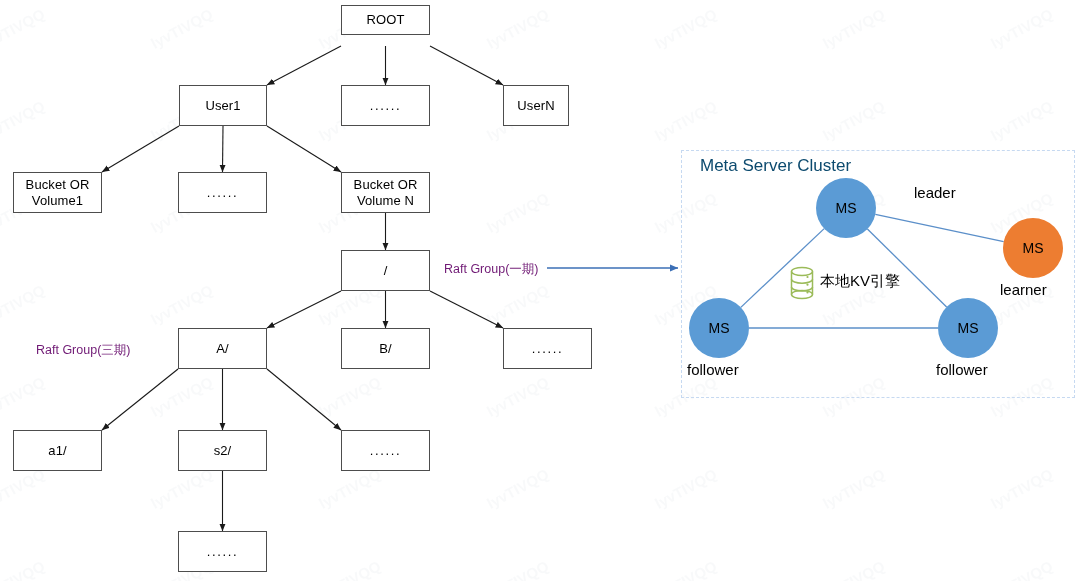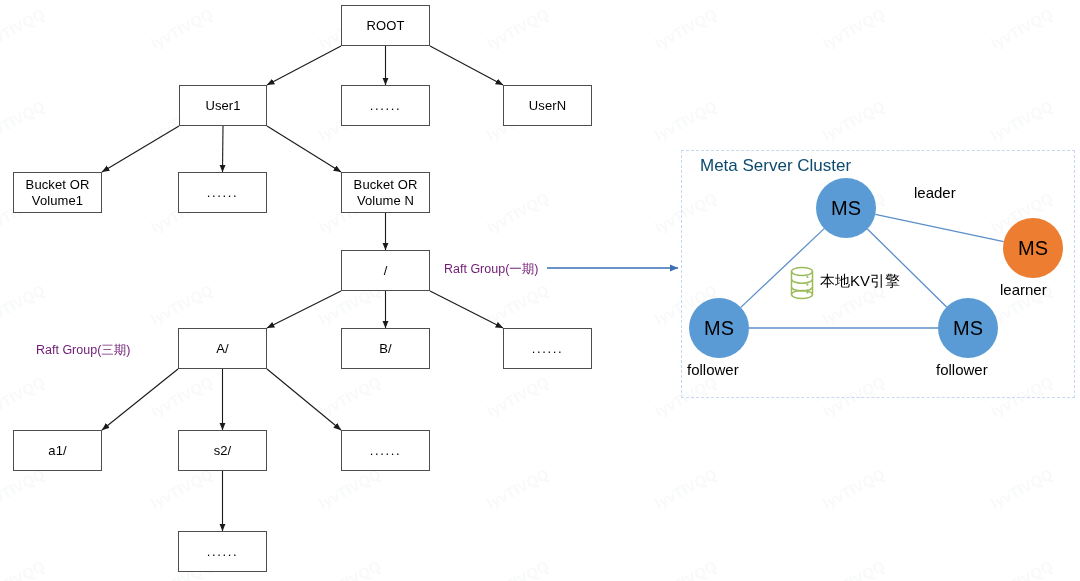--- a/index.html
+++ b/index.html
@@ -76,21 +76,21 @@
     z-index: 4;
   }
   .ms-node {
     position: absolute;
     width: 60px;
     height: 60px;
     border-radius: 50%;
     display: flex;
     align-items: center;
     justify-content: center;
-    font-size: 20px;
+    font-size: 14px;
     color: #000000;
     z-index: 3;
   }
   .ms-blue { background: #5b9bd5; }
   .ms-orange { background: #ed7d31; }
   .role-label {
     position: absolute;
     font-size: 15px;
     color: #000000;
     white-space: nowrap;
@@ -212,30 +212,30 @@
     <g id="cluster-links" stroke="#5b8fc9" stroke-width="1.3" fill="none">
         <line x1="875.3363662555583" y1="214.27515855733867" x2="1003.6636337444417" y2="241.72484144266133"></line>
         <line x1="824.1943676117368" y1="228.60374713851644" x2="740.8056323882632" y2="307.39625286148356"></line>
         <line x1="867.387788771565" y1="229.03716928350664" x2="946.612211228435" y2="306.9628307164934"></line>
         <line x1="749" y1="328" x2="938" y2="328"></line>
       </g>
     <line id="raft-arrow" x1="547" y1="268" x2="678" y2="268" stroke="#3b6fb6" stroke-width="1.4" marker-end="url(#arrow-blue)"></line>
   </svg>
 
   <div id="tree-nodes">
-      <div class="node" style="left: 341px; top: 5px; width: 89px; height: 41px;">
+      <div class="node" style="left: 341px; top: 5px; width: 89px; height: 30px;">
         <span class="nlabel">ROOT</span>
       </div>
       <div class="node" style="left: 179px; top: 85px; width: 88px; height: 41px;">
         <span class="nlabel">User1</span>
       </div>
       <div class="node" style="left: 341px; top: 85px; width: 89px; height: 41px;">
         <span class="nlabel dots">......</span>
       </div>
-      <div class="node" style="left: 503px; top: 85px; width: 89px; height: 41px; text-align: right;">
+      <div class="node" style="left: 503px; top: 85px; width: 66px; height: 41px; text-align: right;">
         <span class="nlabel">UserN</span>
       </div>
       <div class="node" style="left: 13px; top: 172px; width: 89px; height: 41px;">
         <span class="nlabel">Bucket OR
 Volume1</span>
       </div>
       <div class="node" style="left: 178px; top: 172px; width: 89px; height: 41px;">
         <span class="nlabel dots">......</span>
       </div>
       <div class="node" style="left: 341px; top: 172px; width: 89px; height: 41px;">

